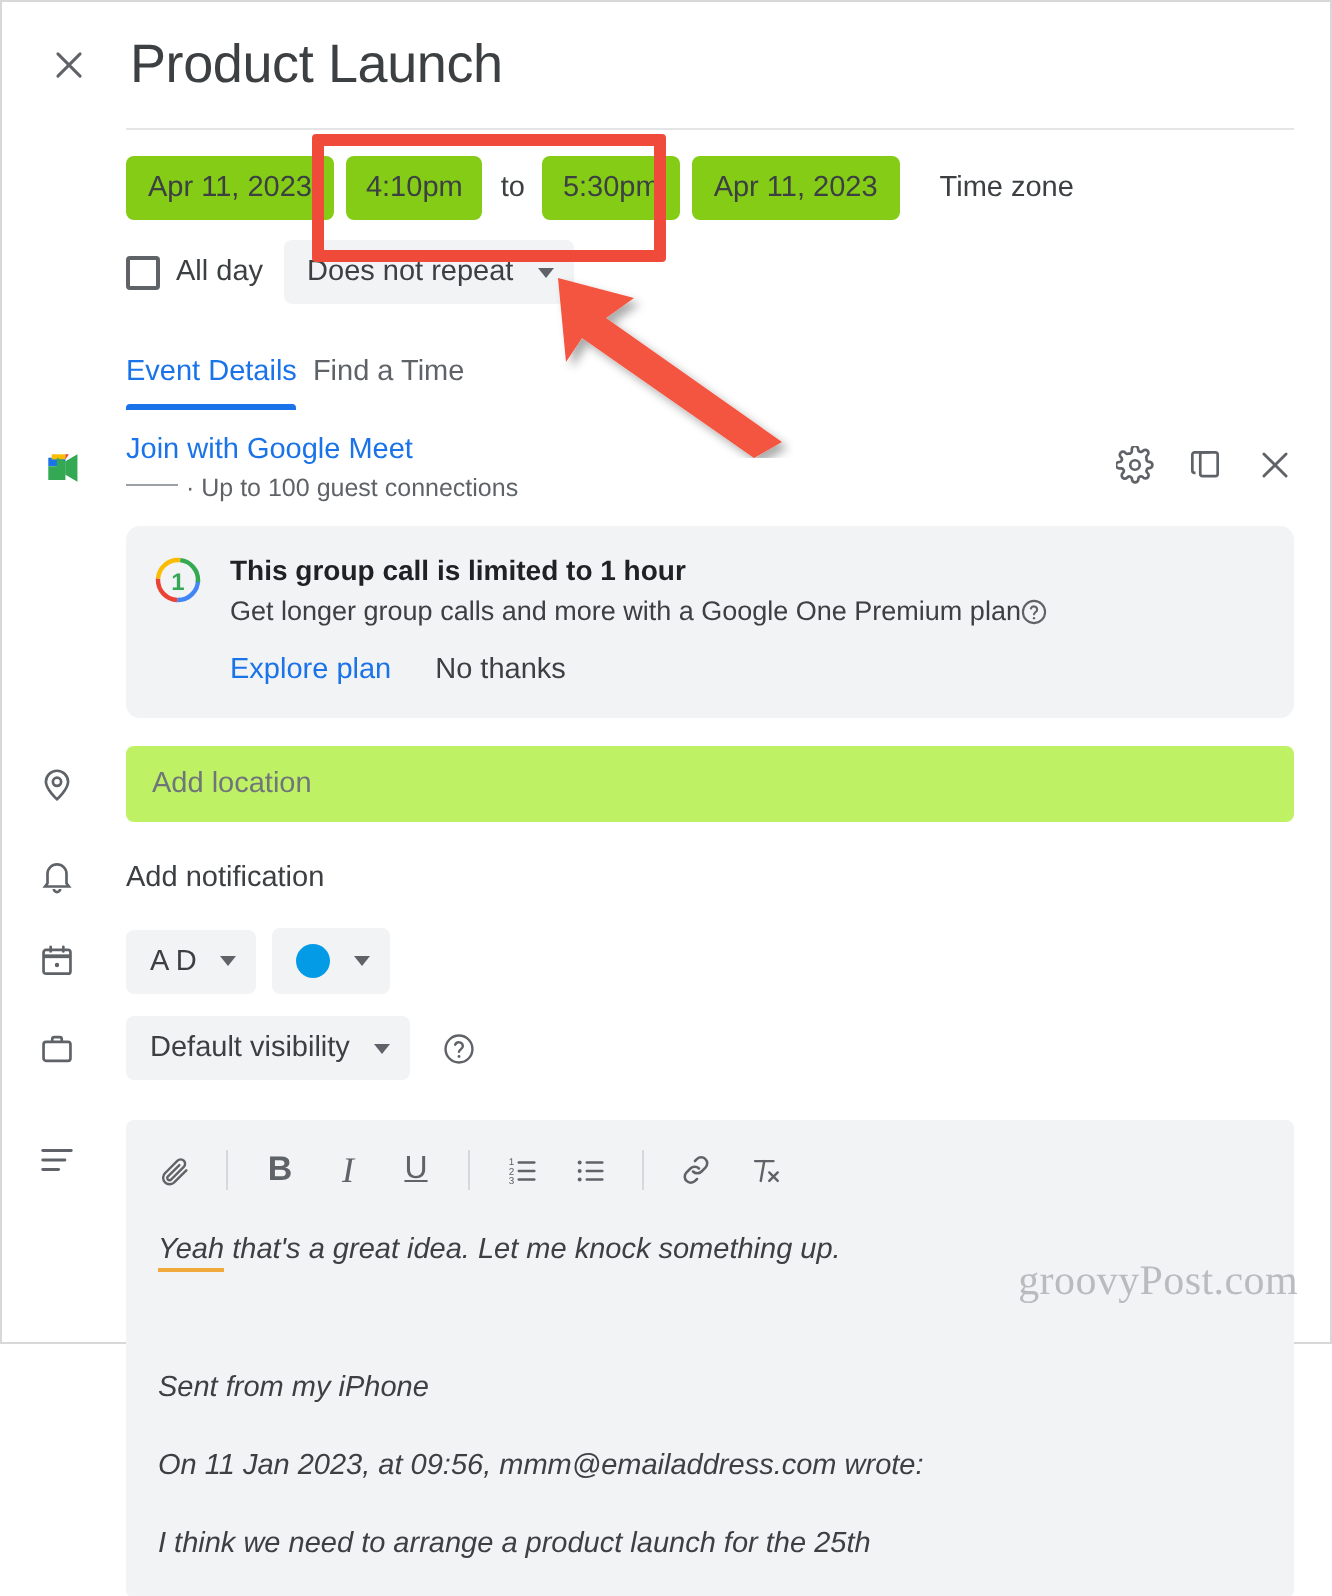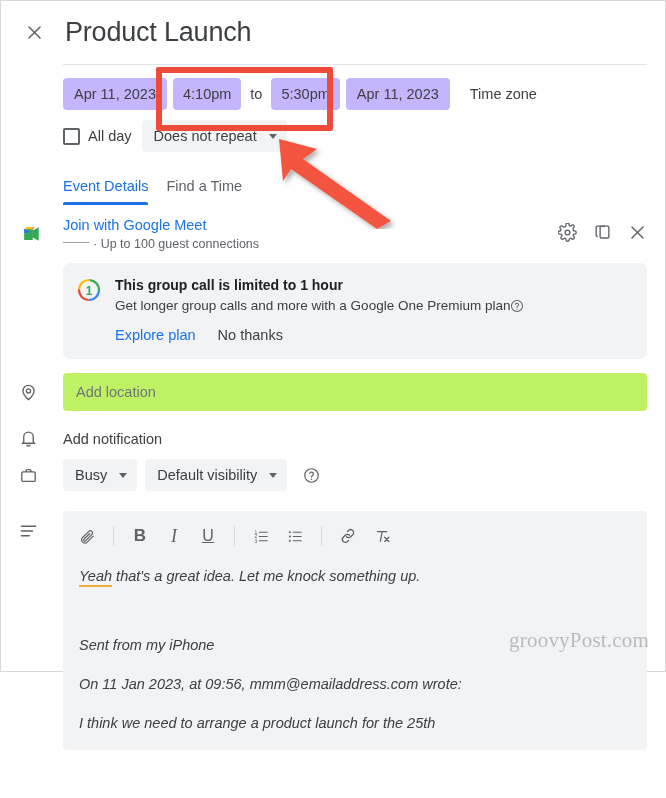--- a/index.html
+++ b/index.html
@@ -28,21 +28,21 @@
     margin-left: 16px; letter-spacing: -0.2px;
   }
   .divider { height: 1px; background: #e4e5e7; margin: 8px 18px 0 62px; }
 
   
   .dt-row {
     display: flex; align-items: center; gap: 6px;
     padding: 13px 0 0 62px; position: relative;
   }
   .chip {
-    background: #c4b5fd; border-radius: 4px;
+    background: #84cc16; border-radius: 4px;
     padding: 8px 11px; font-size: 14.5px; color: #3c4043;
     cursor: pointer; white-space: nowrap;
   }
   .chip.tight { padding: 8px 10px; }
   .to-lbl { font-size: 14.5px; color: #3c4043; padding: 0 3px; }
   .tz-lbl { font-size: 14.5px; color: #3c4043; margin-left: 14px; cursor: pointer; }
 
   .opts-row {
     display: flex; align-items: center; gap: 10px;
     padding: 10px 0 0 62px; position: relative;
@@ -57,21 +57,21 @@
     padding: 8px 10px 8px 12px; font-size: 14.5px; color: #3c4043;
     cursor: pointer; display: flex; align-items: center; gap: 12px;
     white-space: nowrap;
   }
   .caret {
     width: 0; height: 0; border-left: 4.5px solid transparent;
     border-right: 4.5px solid transparent; border-top: 5px solid #5f6368;
   }
 
   
-  .tabs { display: flex; gap: 18px; padding: 26px 11px 0 62px; position: relative; }
+  .tabs { display: flex; gap: 8px; padding: 26px 11px 0 62px; position: relative; }
   .tab {
     font-size: 14.5px; color: #5f6368; padding-bottom: 11px;
     cursor: pointer; position: relative;
   }
   .tab.active { color: #1a73e8; font-weight: 500; }
   .tab.active::after {
     content: ""; position: absolute; left: 0; right: 0; bottom: 0;
     height: 3px; background: #1a73e8; border-radius: 2px 2px 0 0;
   }
   .tabs-line {
@@ -291,33 +291,49 @@
   <div class="field-row" style="margin-top:18px;">
     <div class="field-icon">
       <svg width="19" height="19" viewBox="0 0 24 24" fill="none" stroke="currentColor" stroke-width="1.7">
         <path d="M18 16V10a6 6 0 10-12 0v6l-1.5 2h15L18 16z"></path>
         <path d="M10 19.5a2 2 0 004 0"></path>
       </svg>
     </div>
     <div class="plain-lbl">Add notification</div>
   </div>
 
+  <div class="field-row" style="margin-top:16px;">
+    <div class="field-icon">
+      <svg width="19" height="19" viewBox="0 0 24 24" fill="none" stroke="currentColor" stroke-width="1.7">
+        <rect x="3.5" y="5" width="17" height="15" rx="1.6"></rect>
+        <path d="M3.5 9h17" stroke-width="2.4"></path>
+        <path d="M8 3v3M16 3v3" stroke-linecap="round"></path>
+        <circle cx="12" cy="14.5" r="1.4" fill="currentColor" stroke="none"></circle>
+      </svg>
+    </div>
+    <div class="ctrl-group">
+      <div class="dropdown">
+        <span>A D</span>
+        <span class="caret"></span>
+      </div>
+      <div class="dropdown">
+        <span class="color-dot"></span>
+        <span class="caret"></span>
+      </div>
+    </div>
+  </div>
 
   <div class="field-row" style="margin-top:11px;">
     <div class="field-icon">
       <svg width="19" height="19" viewBox="0 0 24 24" fill="none" stroke="currentColor" stroke-width="1.7">
         <rect x="3.5" y="7.5" width="17" height="12" rx="1.6"></rect>
         <path d="M9 7.5V5.8A1.3 1.3 0 0110.3 4.5h3.4A1.3 1.3 0 0115 5.8v1.7"></path>
       </svg>
     </div>
     <div class="ctrl-group">
-      <div class="dropdown">
-        <span>Busy</span>
-        <span class="caret"></span>
-      </div>
       <div class="dropdown">
         <span>Default visibility</span>
         <span class="caret"></span>
       </div>
       <div class="help-icon">
         <svg width="17" height="17" viewBox="0 0 24 24" fill="none" stroke="currentColor" stroke-width="1.7">
           <circle cx="12" cy="12" r="9.5"></circle>
           <path d="M9.3 9a2.8 2.8 0 015.4 1c0 2-2.7 2.4-2.7 4" stroke-linecap="round"></path>
           <circle cx="12" cy="17.3" r="1" fill="currentColor" stroke="none"></circle>
         </svg>

